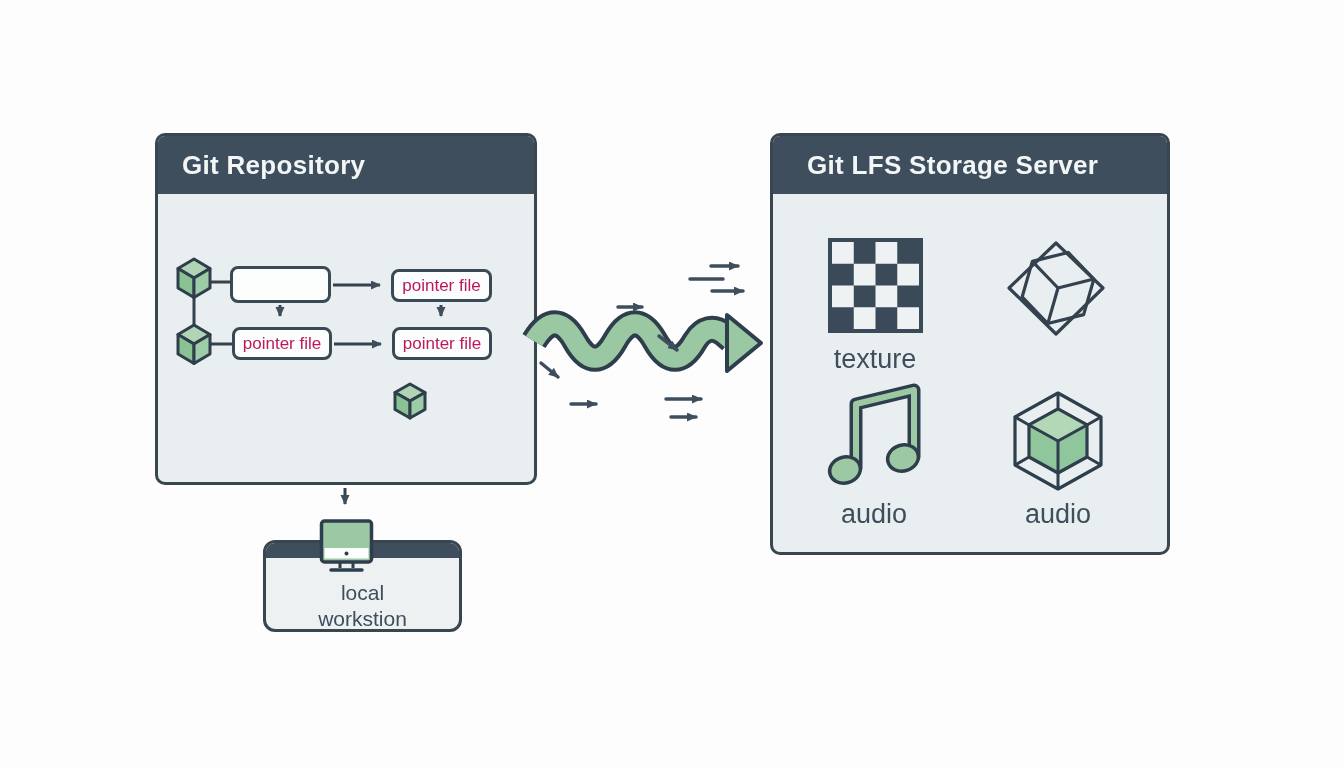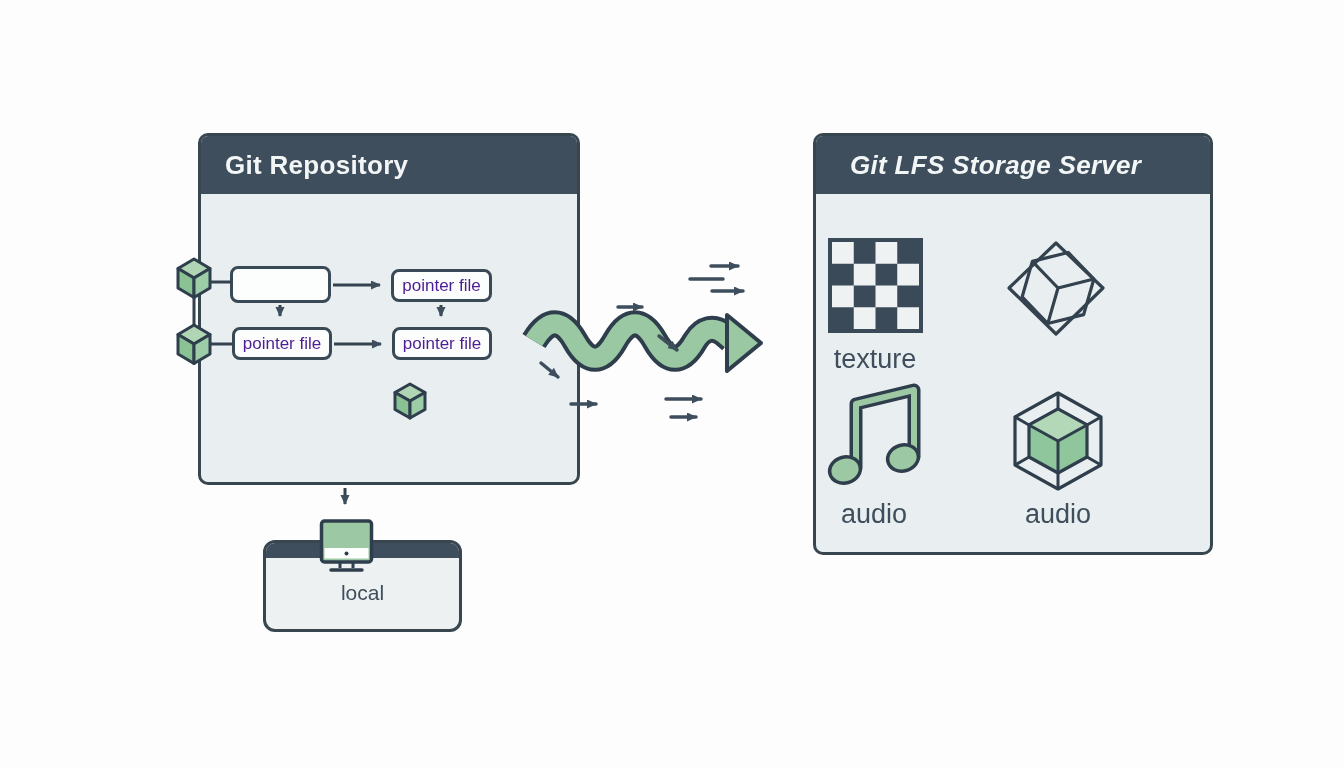--- a/index.html
+++ b/index.html
@@ -1,28 +1,28 @@
 <!DOCTYPE html>
 <html><head>
 <meta charset="utf-8">
 <style>
   html,body{margin:0;padding:0;background:#fdfdfd;}
   .stage{position:relative;width:1344px;height:768px;background:#fdfdfd;overflow:hidden;
          font-family:"Liberation Sans", sans-serif;}
   .panel{position:absolute;box-sizing:border-box;border:3px solid #37464f;border-radius:10px;
-         background:#e9eff0;overflow:hidden;z-index:1;margin-left:43px;}
+         background:#e9eff0;overflow:hidden;z-index:1;}
   .panel-left{left:155px;top:133px;width:382px;height:352px;}
-  .panel-right{left:770px;top:133px;width:400px;height:422px;font-style:italic;}
+  .panel-right{left:770px;top:133px;width:400px;height:422px;}
   .panel-header{height:58px;background:#3e4e5c;display:flex;align-items:center;}
   .panel-title{color:#f3f6f6;font-size:26px;font-weight:700;letter-spacing:.3px;}
   .panel-left .panel-title{padding-left:24px;}
   .panel-right .panel-title{padding-left:34px;}
   .pbox{position:absolute;box-sizing:border-box;border:3px solid #3a4956;border-radius:8px;
         background:#fcfdfd;display:flex;align-items:center;justify-content:center;
-        font-size:17px;color:#4c1d95;z-index:3;}
+        font-size:17px;color:#be185d;z-index:3;}
   .box-empty{left:230px;top:266px;width:101px;height:37px;}
   .box-tr{left:391px;top:269px;width:101px;height:33px;}
   .box-bl{left:232px;top:327px;width:100px;height:33px;}
   .box-br{left:392px;top:327px;width:100px;height:33px;}
   .asset-label{position:absolute;width:160px;text-align:center;font-size:27px;color:#3e4e5c;z-index:3;}
   .label-texture{left:795px;top:344px;}
   .label-audio{left:794px;top:499px;}
   .label-model{left:978px;top:499px;}
   .checkerboard{position:absolute;left:828px;top:238px;width:95px;height:95px;z-index:3;
         box-sizing:border-box;border:4px solid #3a4a59;
@@ -59,20 +59,21 @@
 
   <div class="checkerboard"></div>
   <div class="asset-label label-audio">audio</div>
   <div class="asset-label label-texture">texture</div>
   <div class="asset-label label-model">audio</div>
 
   <div class="workstation">
     <div class="workstation-strip"></div>
     <div class="workstation-text">
       <span>local</span>
+      <span>workstion</span>
     </div>
   </div>
 
   <svg class="overlay" width="1344" height="768" viewBox="0 0 1344 768">
     <defs>
       <marker id="sah" markerUnits="userSpaceOnUse" markerWidth="11" markerHeight="10" refX="9" refY="4.5" orient="auto">
         <path d="M0,0 L10,4.5 L0,9 Z" fill="#3e4e5c"></path>
       </marker>
     </defs>
 

